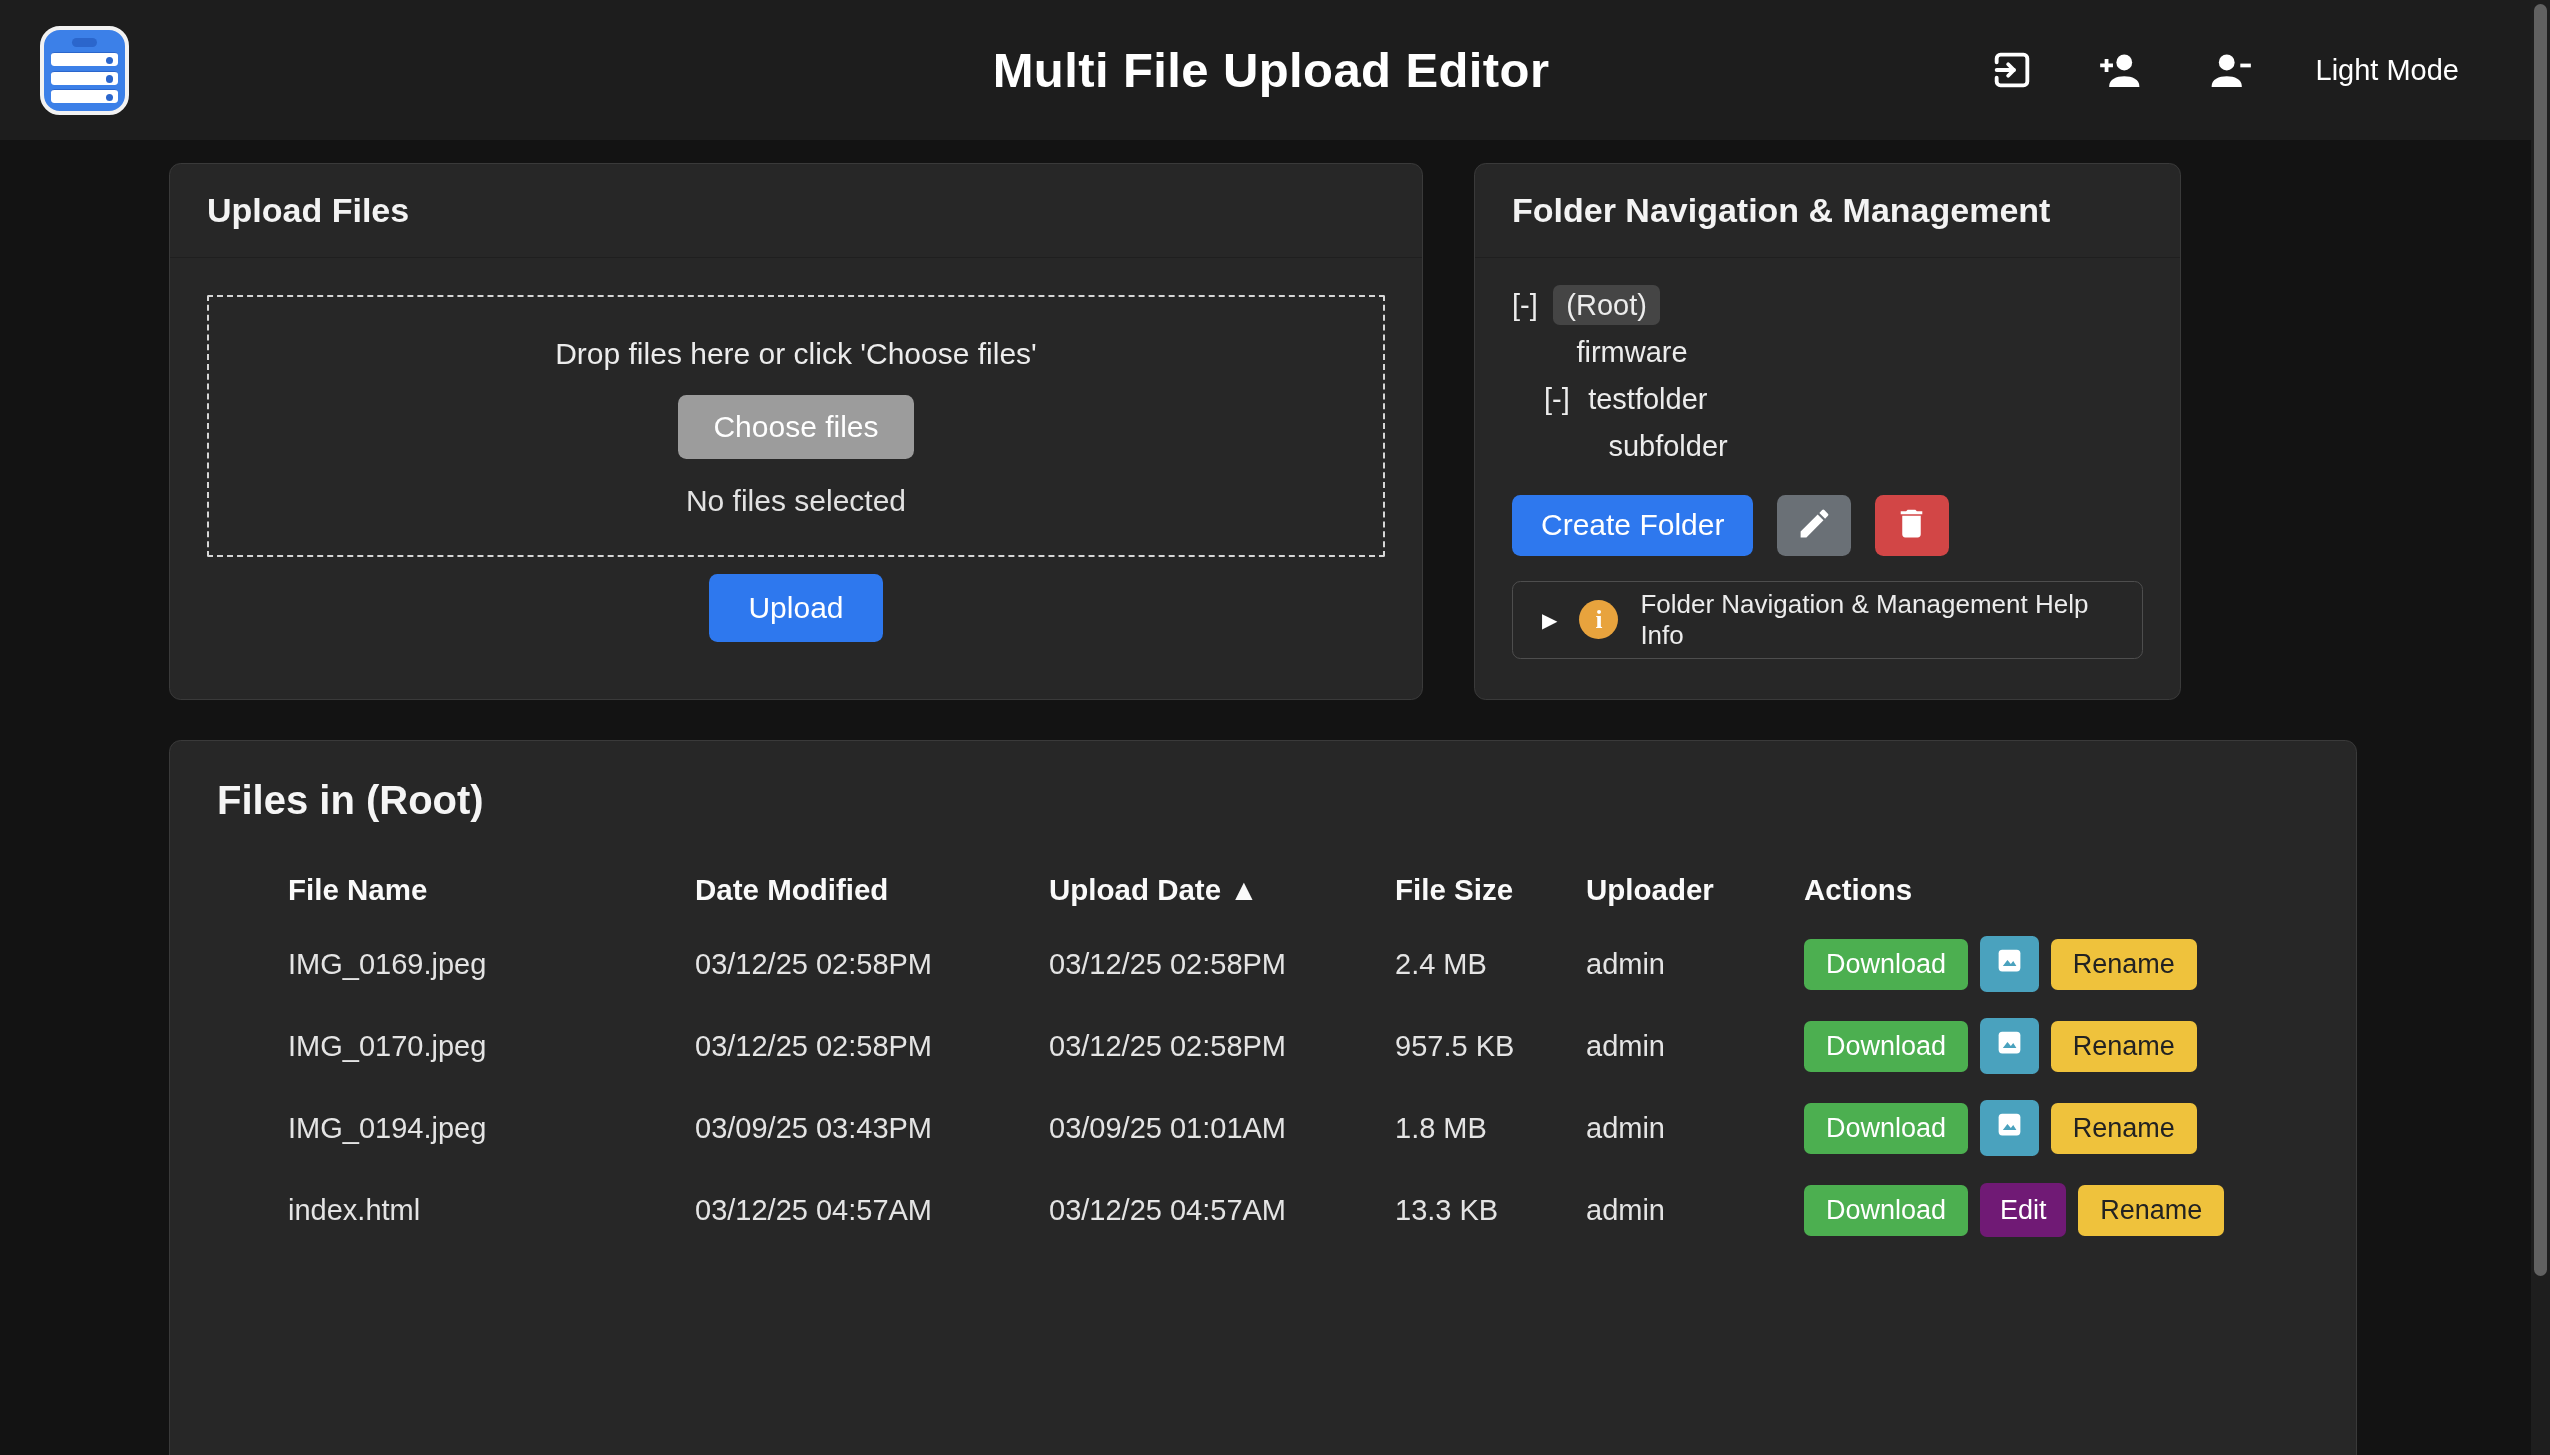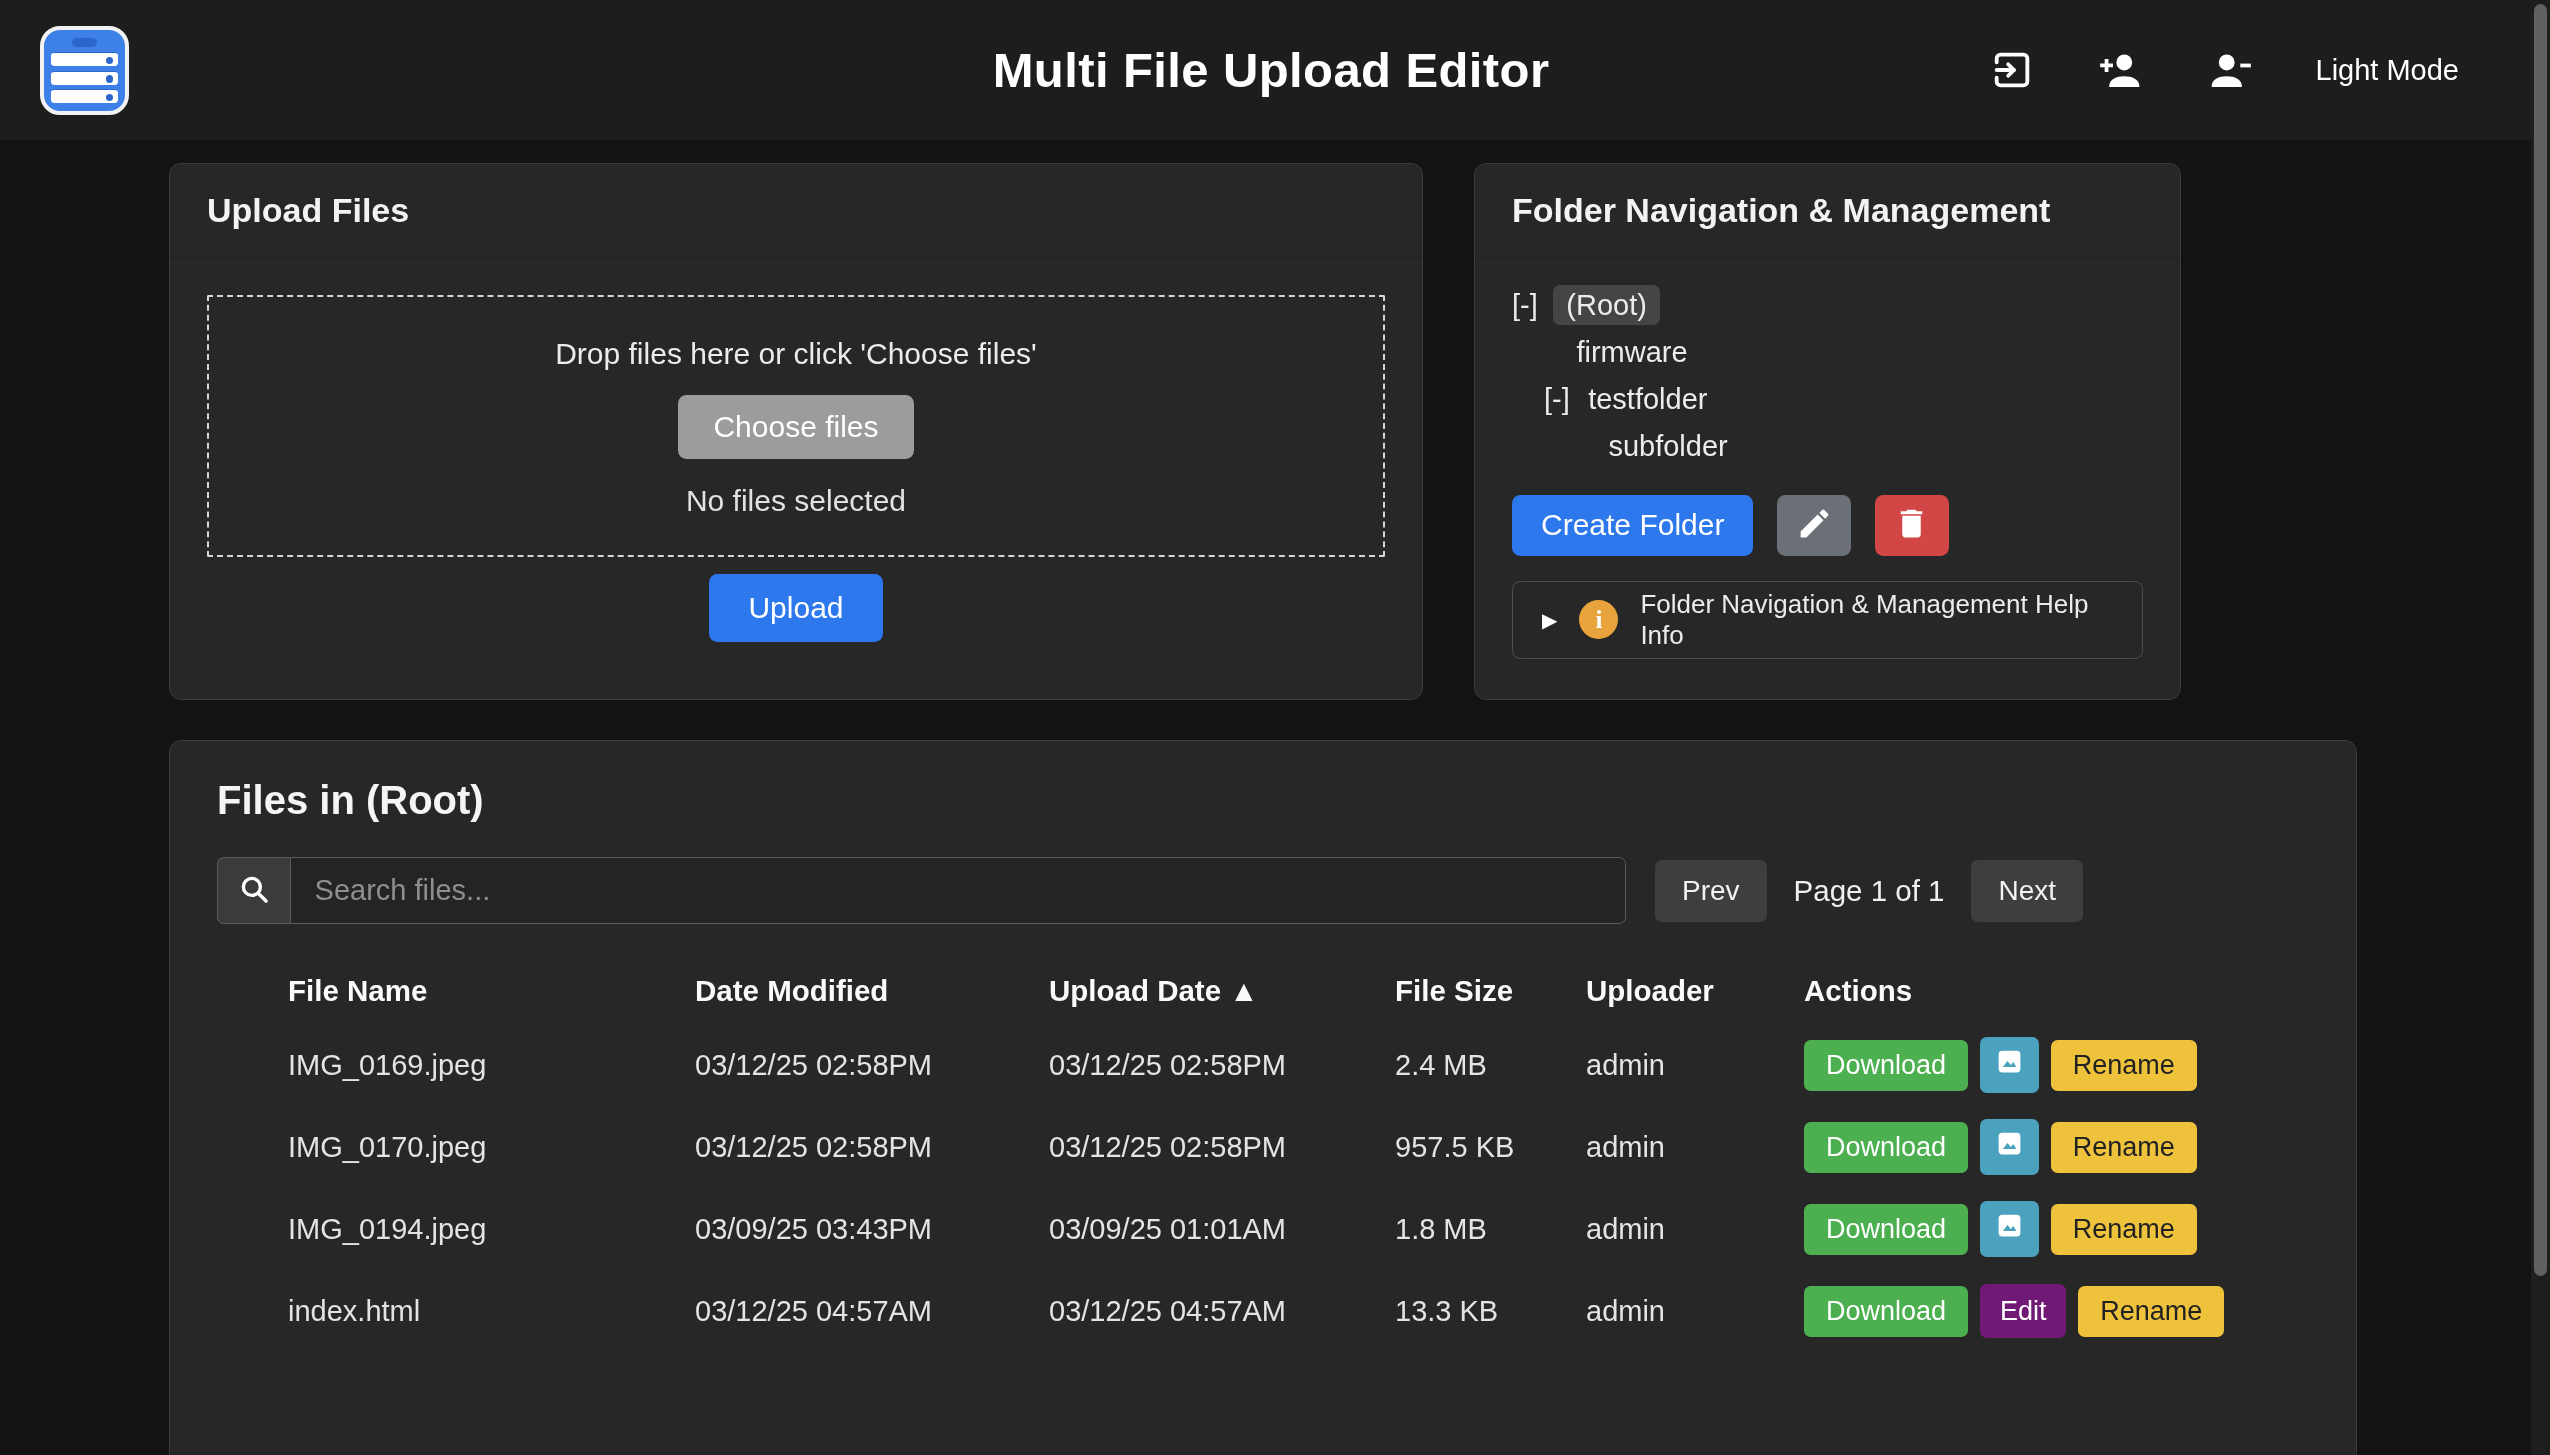--- a/index.html
+++ b/index.html
@@ -246,36 +246,20 @@
           <span class="help-text">Folder Navigation &amp; Management Help Info</span>
         </div>
       </div>
     </section>
   </div>
 
   <section class="panel files-panel">
     <h2 class="files-title">Files in (Root)</h2>
 
 
-    <div class="search-row">
-      <div class="search-iconbtn">
-        <span>
-          <svg width="34" height="34" viewBox="0 0 24 24" fill="none" stroke="#ffffff" stroke-width="2.4" stroke-linecap="round">
-            <circle cx="10.5" cy="10.5" r="6"></circle>
-            <line x1="15" y1="15" x2="20.5" y2="20.5"></line>
-          </svg>
-        </span>
-      </div>
-      <input class="search-input" type="text" placeholder="Search files..." style="">
-      <div class="pager">
-        <button class="pager-btn">Prev</button>
-        <span class="pager-label">Page 1 of 1</span>
-        <button class="pager-btn">Next</button>
-      </div>
-    </div>
 
     <div class="ftable">
       <div class="frow head">
         <div><span class="checkbox"></span></div>
         <div>File Name</div>
         <div>Date Modified</div>
         <div>
           <span>Upload Date</span>
           <span>▲</span>
         </div>

